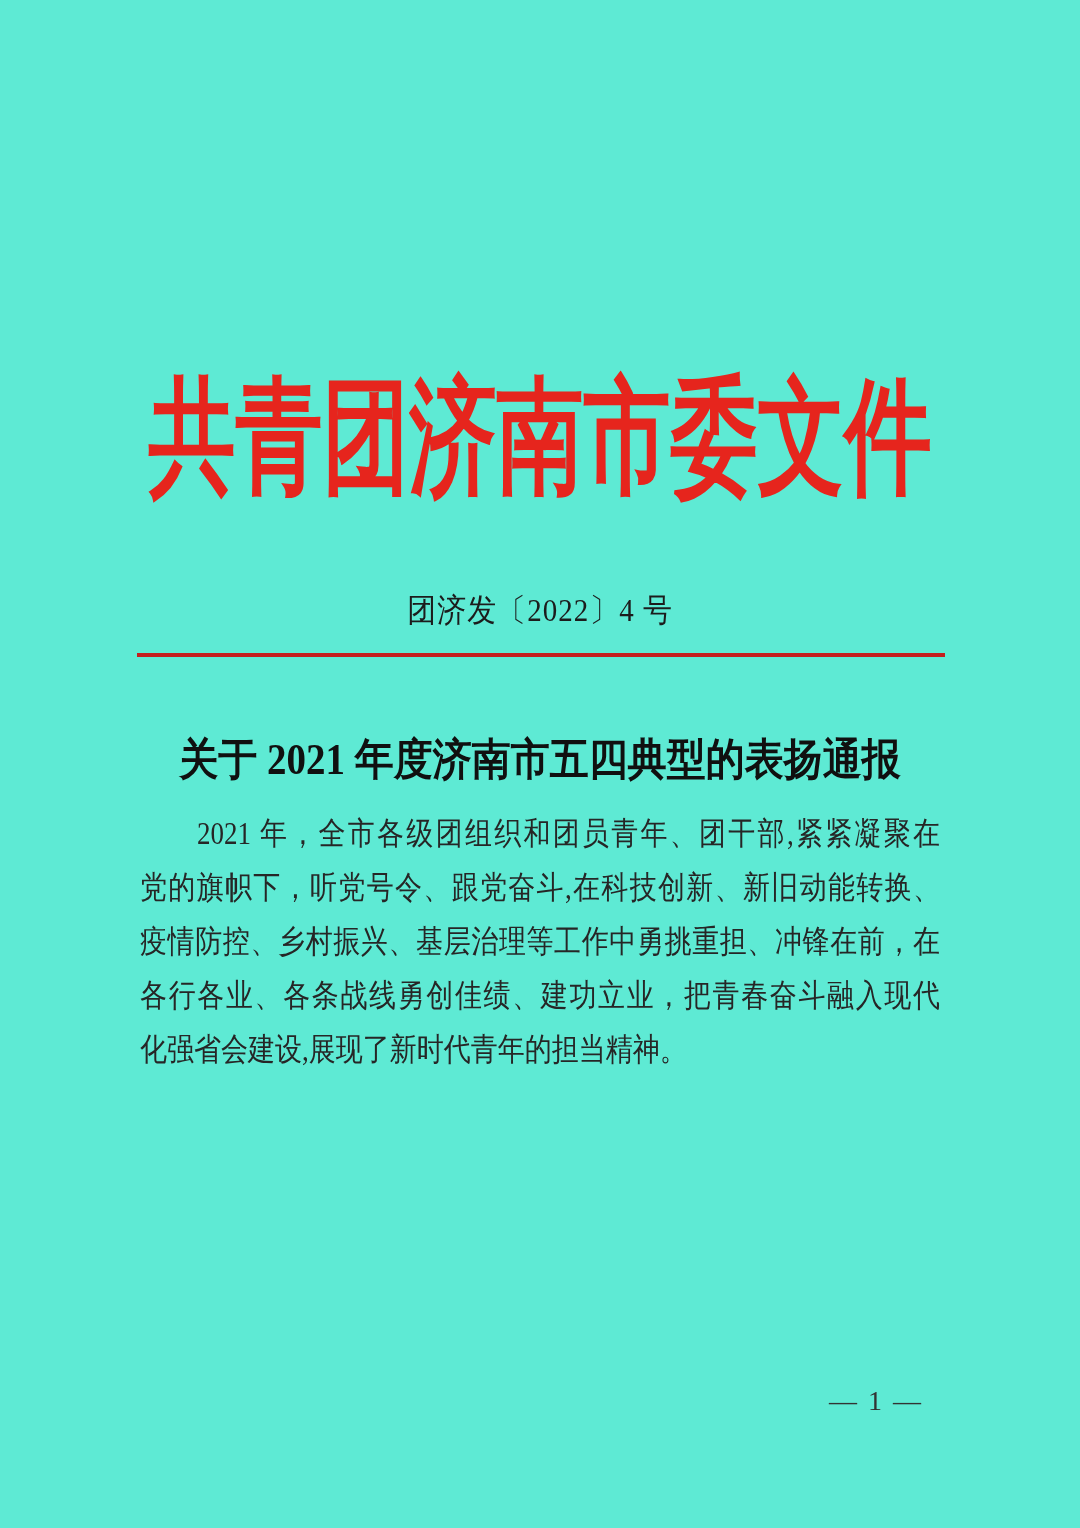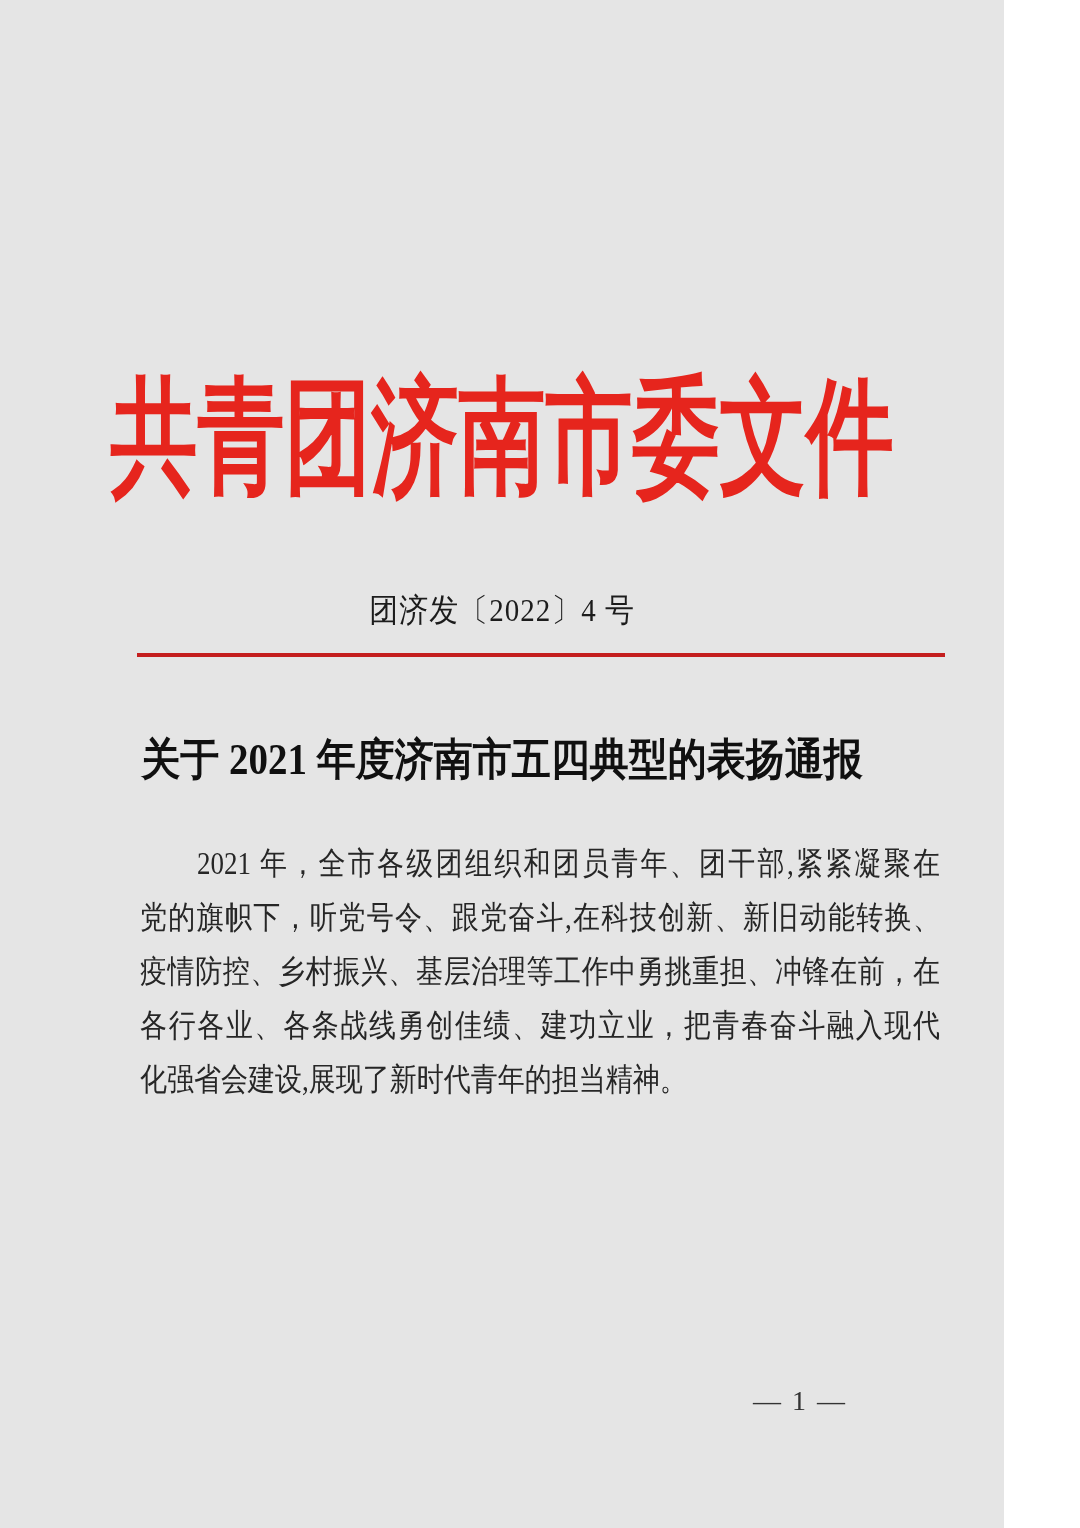--- a/index.html
+++ b/index.html
@@ -2,23 +2,23 @@
 <html><head>
 <meta charset="utf-8">
 <style>
   html, body {
     margin: 0;
     padding: 0;
     background: #ffffff;
   }
   .page {
     position: relative;
-    width: 1004px;
+    width: 1080px;
     height: 1528px;
-    background: #e5e5e5;
+    background: #5eead4;
     overflow: hidden;
     font-family: "Liberation Serif", "DejaVu Serif", serif;
   }
   
   .banner {
     position: absolute;
     top: 374px;
     left: 0;
     width: 100%;
     text-align: center;
@@ -64,21 +64,21 @@
     line-height: 46px;
     font-weight: bold;
     color: #101010;
     transform: scaleY(1.12);
     transform-origin: 50% 0;
     white-space: nowrap;
   }
   
   .body-block {
     position: absolute;
-    top: 836px;
+    top: 806px;
     left: 140px;
     width: 800px;
   }
   .bline {
     height: 54px;
     line-height: 54px;
     font-size: 27px;
     color: #262626;
     text-align: justify;
     text-align-last: justify;

